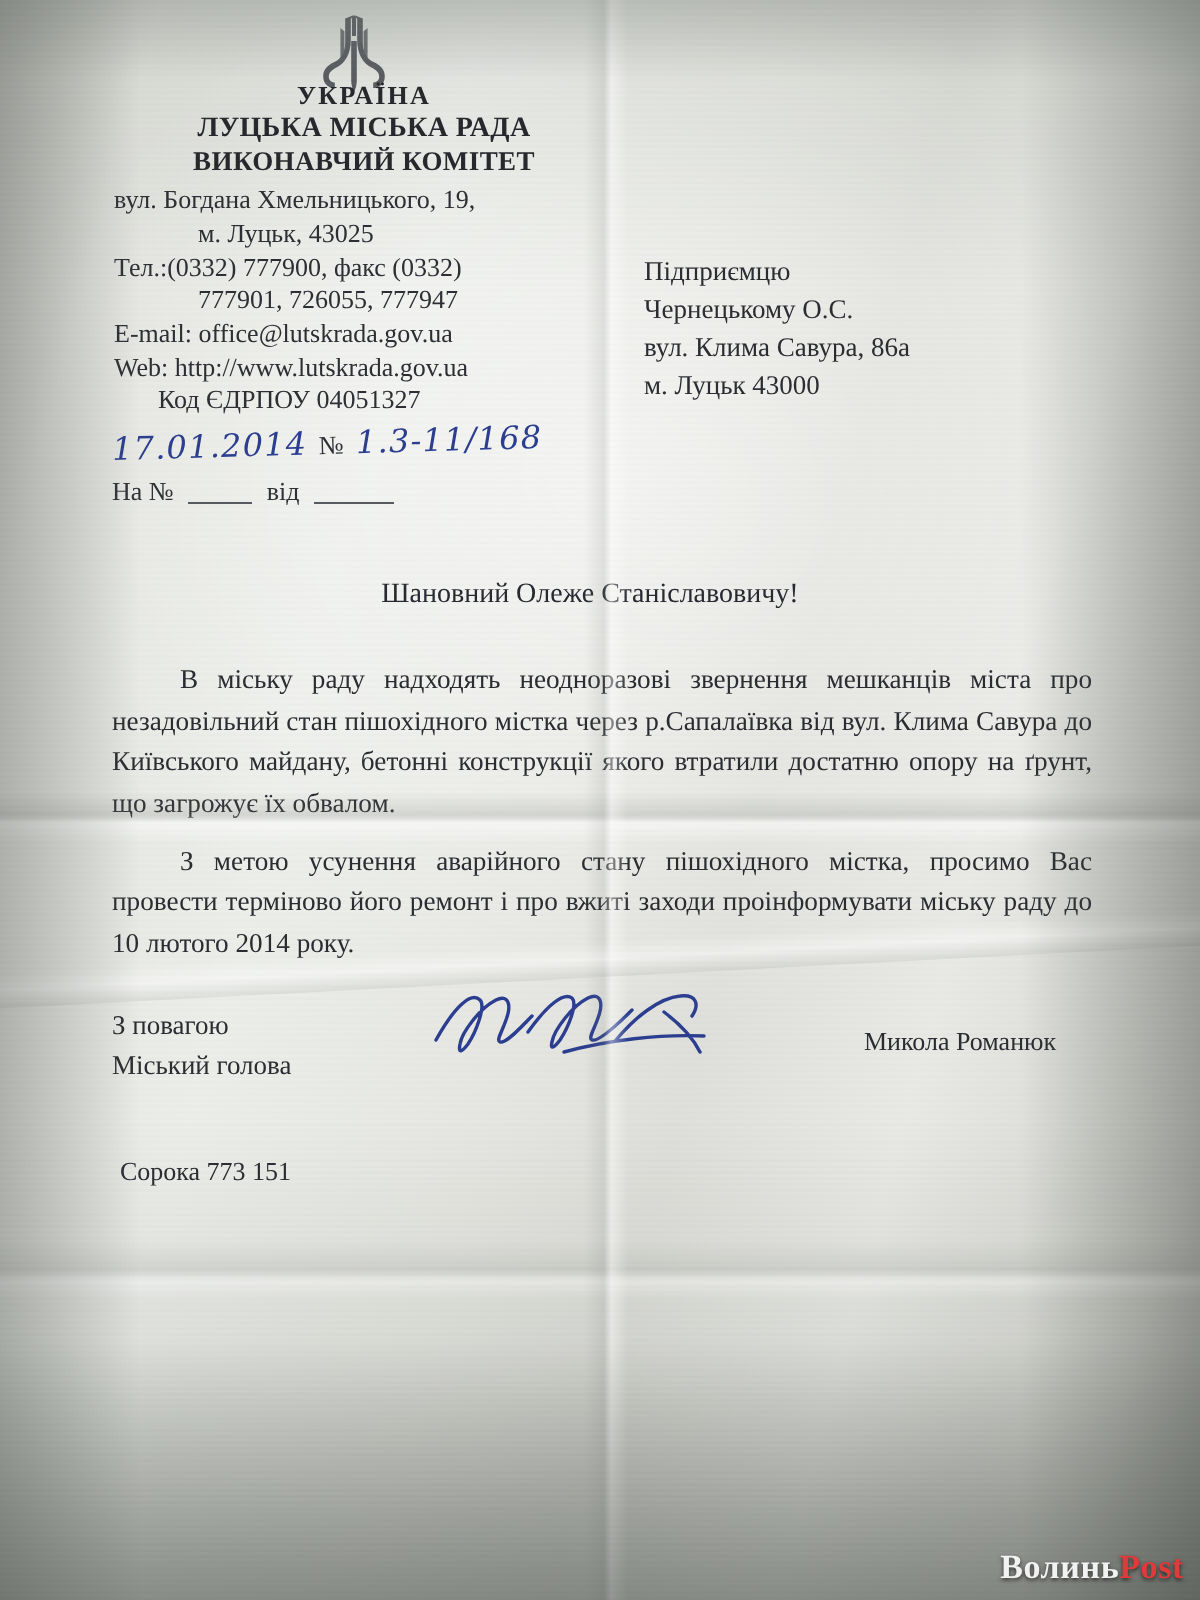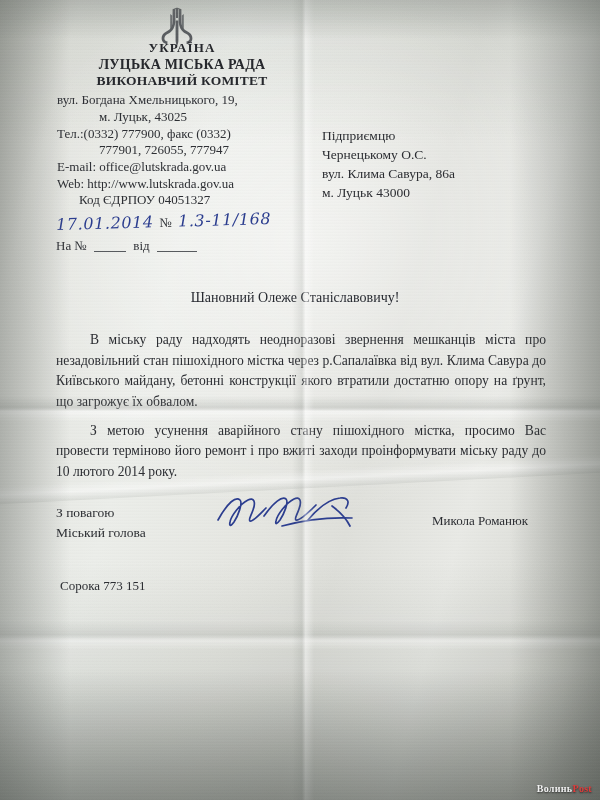--- a/index.html
+++ b/index.html
@@ -216,21 +216,21 @@
     left: 60px; top: 578px;
     font-size: 13px;
     color: #2a2c31;
   }
 
   
   .watermark {
     position: absolute;
     right: 8px; bottom: 6px;
     font-family: "Liberation Serif", serif;
-    font-size: 10px;
+    font-size: 17px;
     color: #f2f2f2;
     letter-spacing: 0.3px;
     text-shadow: 0 1px 2px rgba(0,0,0,0.65);
   }
   .watermark .b { font-weight: bold; }
   .watermark .r { color: #e03a3a; font-weight: bold; }
 
   
   .grain {
     position: absolute; inset: 0;

